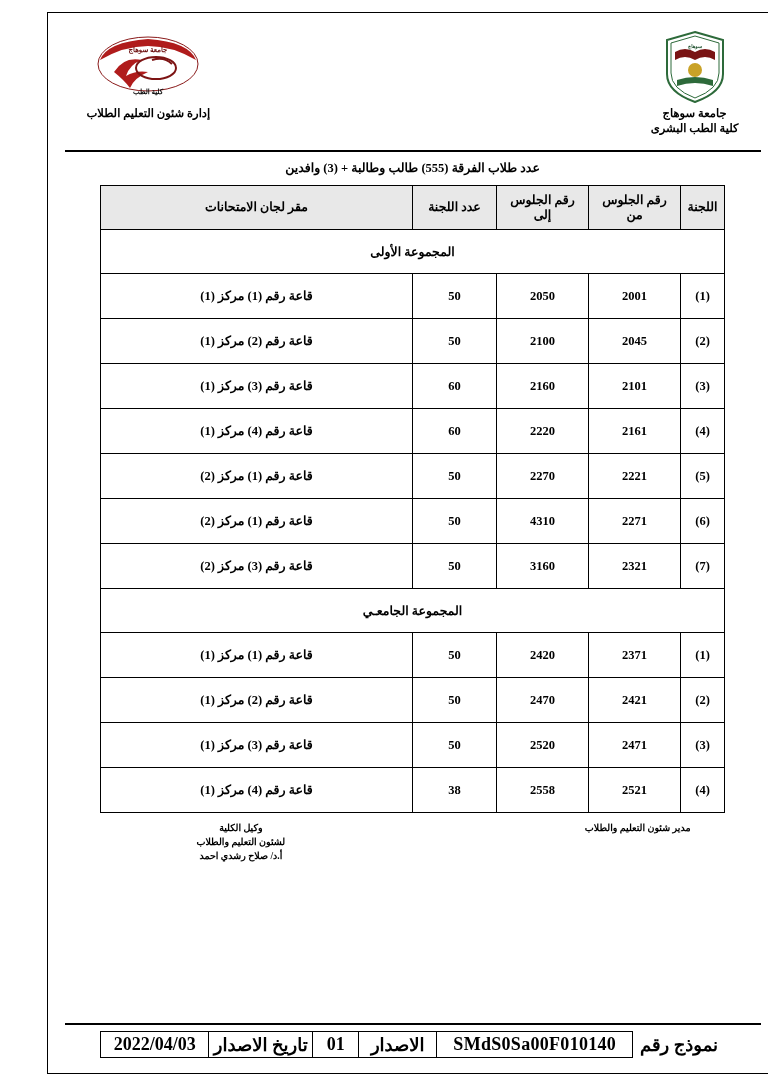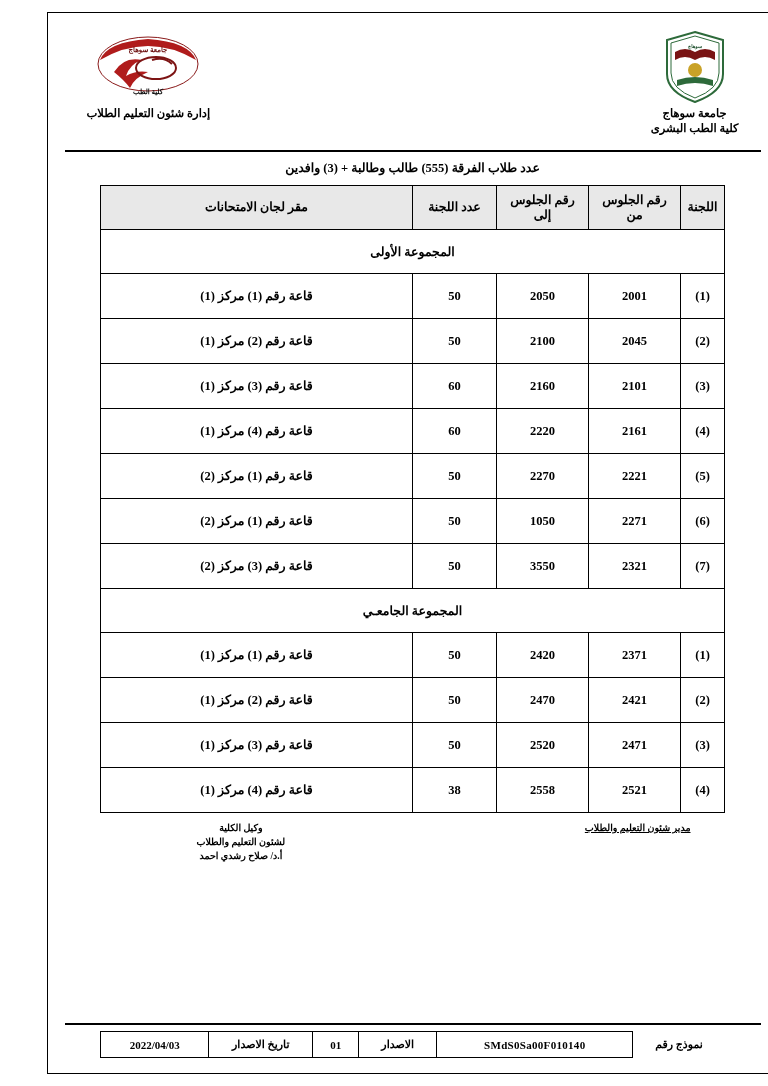--- a/index.html
+++ b/index.html
@@ -158,21 +158,20 @@
     height: 86px;
     font-size: 9.5px;
     font-weight: bold;
     line-height: 14px;
   }
   .sig-right {
     position: absolute;
     right: 34px;
     top: 0;
     text-align: left;
-    text-decoration: underline;
   }
   .sig-left {
     position: absolute;
     left: 96px;
     top: 0;
     text-align: center;
   }
 
   
   .footer {
@@ -190,21 +189,21 @@
     border-collapse: collapse;
     margin: 0 auto;
     direction: rtl;
     table-layout: fixed;
     width: 624px;
   }
   table.footer-tbl td {
     border: 1.4px solid #000;
     text-align: center;
     font-weight: bold;
-    font-size: 11px;
+    font-size: 18px;
     height: 26px;
     padding: 1px 4px;
     box-sizing: border-box;
   }
   .fw-label { width: 92px; }
   .fw-code  { width: 196px; }
   .fw-iss   { width: 78px; }
   .fw-issno { width: 46px; }
   .fw-dlab  { width: 104px; }
   .fw-date  { width: 108px; }
@@ -319,28 +318,28 @@
         <tr>
           <td class="comm">(5)</td>
           <td class="num">2221</td>
           <td class="num">2270</td>
           <td class="count">50</td>
           <td class="loc">قاعة رقم (1) مركز (2)</td>
         </tr>
         <tr>
           <td class="comm">(6)</td>
           <td class="num">2271</td>
-          <td class="num">1050</td>
+          <td class="num">4310</td>
           <td class="count">50</td>
           <td class="loc">قاعة رقم (1) مركز (2)</td>
         </tr>
         <tr>
           <td class="comm">(7)</td>
           <td class="num">2321</td>
-          <td class="num">3550</td>
+          <td class="num">3160</td>
           <td class="count">50</td>
           <td class="loc">قاعة رقم (3) مركز (2)</td>
         </tr>
 
         <tr>
           <td class="group-row" colspan="5">المجموعة الجامعـي</td>
         </tr>
         <tr>
           <td class="comm">(1)</td>
           <td class="num">2371</td>

